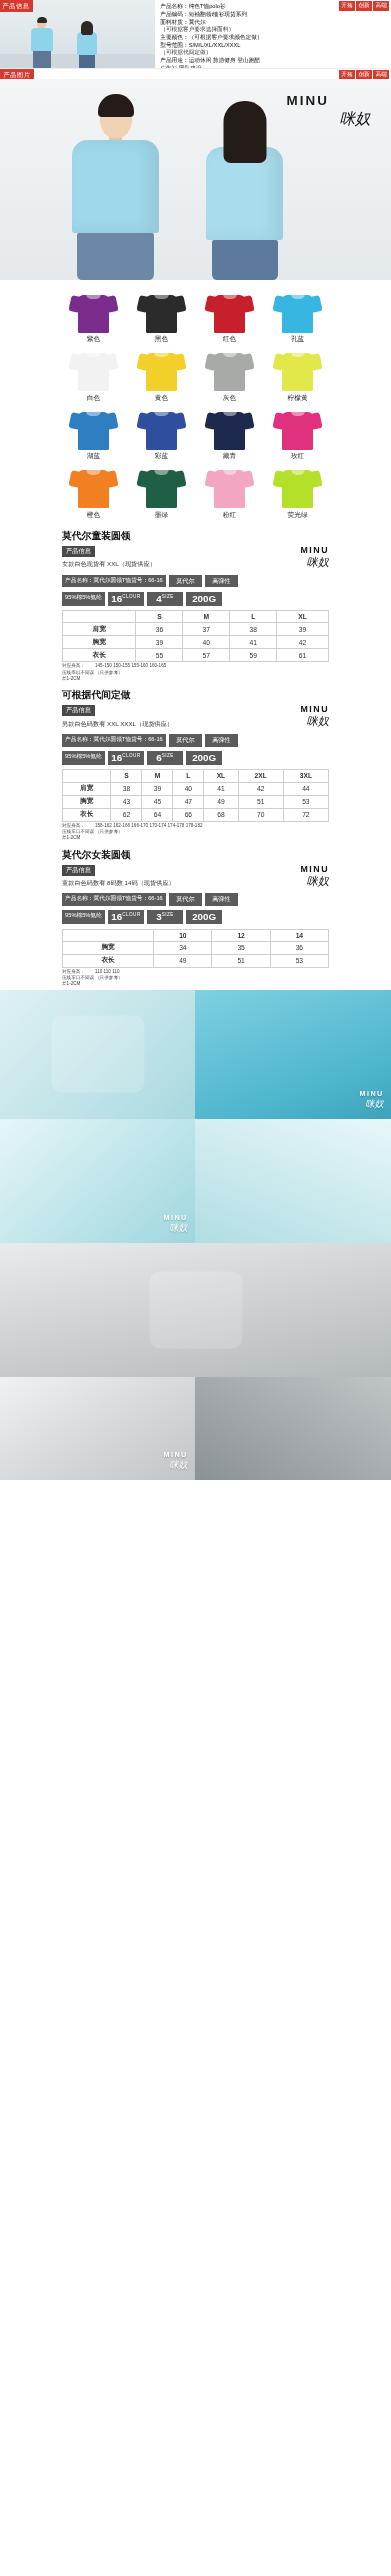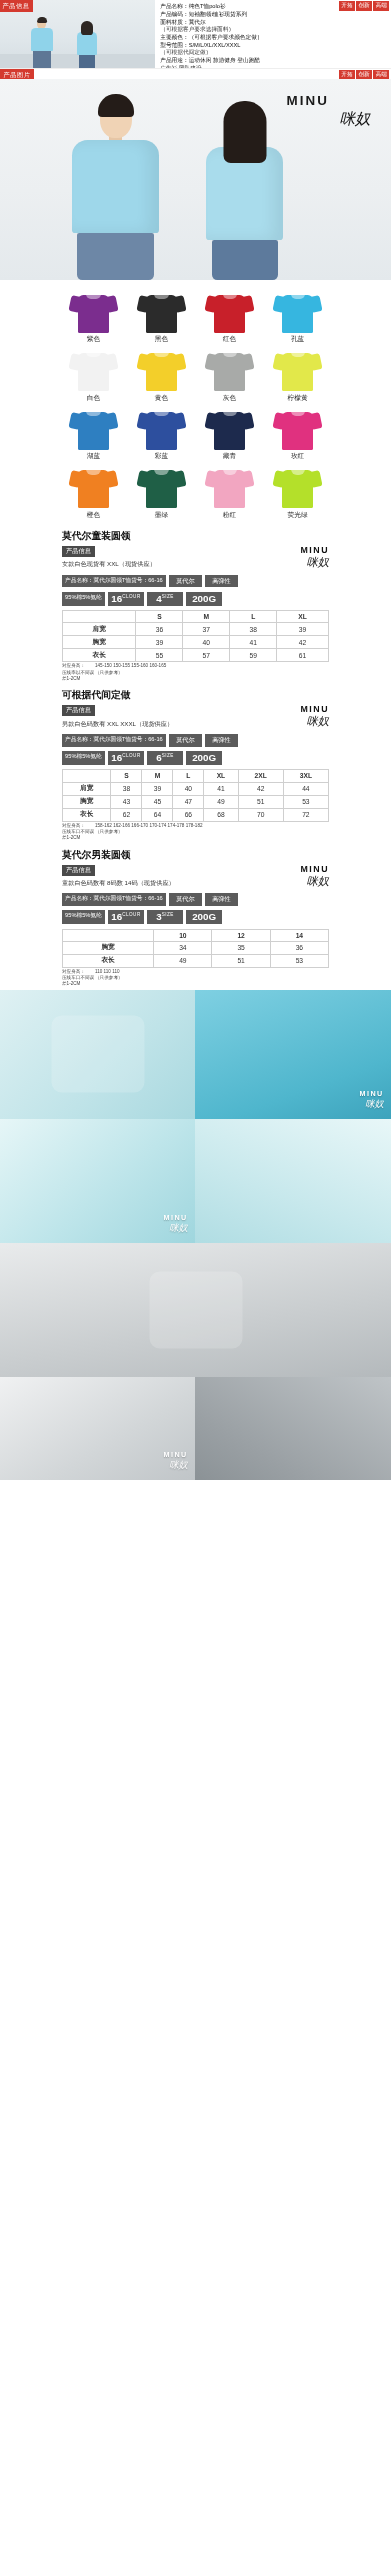--- a/index.html
+++ b/index.html
@@ -637,21 +637,21 @@
             <span class="lab">对应身高：</span>
             <span>158-162  162-166  166-170  170-174  174-178  178-182</span>
           </div>
           <div class="row">
             <span class="lab">压线车口不同误差1-2CM</span>
             <span>（只供参考）</span>
           </div>
         </div>
       </div>
       <div class="spec">
-        <div class="spec-title">莫代尔男装圆领</div>
+        <div class="spec-title">莫代尔女装圆领</div>
         <div class="spec-head">
           <div style="flex:1"><div class="prod-badge">产品信息</div><div class="spec-desc">童款白色码数有 8码数 14码（现货供应）</div></div>
           <div class="spec-logo">
             <div class="en">MINU</div>
             <div class="cn">咪奴</div>
           </div>
         </div>
         <div class="chip-row">
           <div class="chip">
             <span>产品名称：</span>

